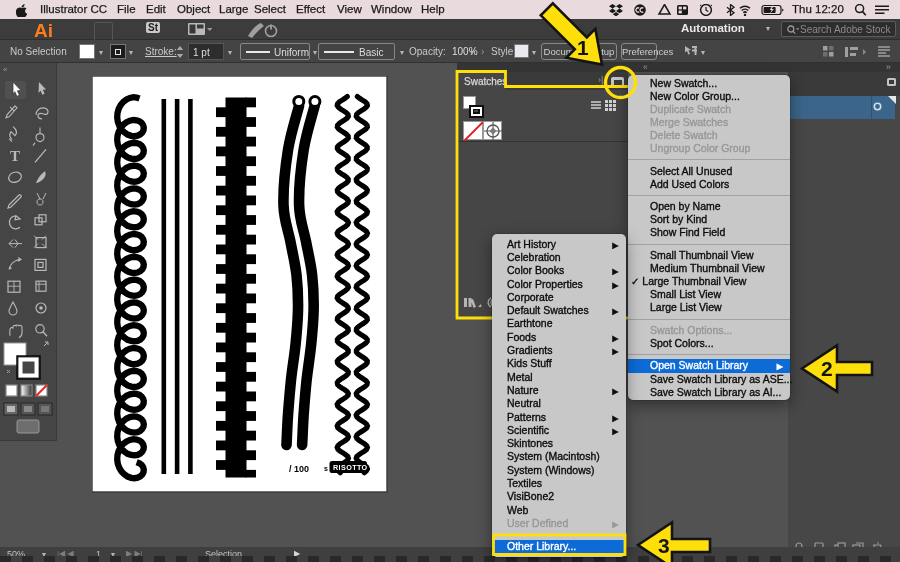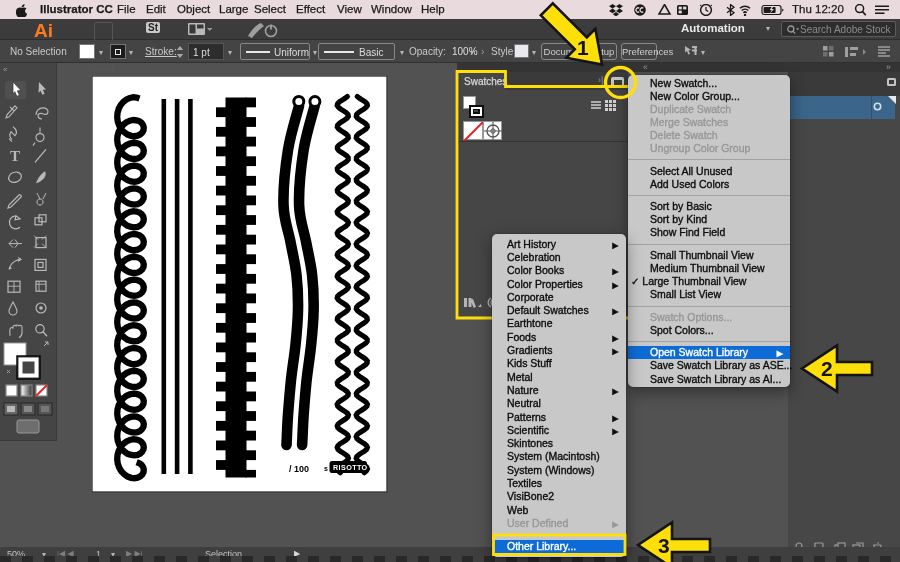--- a/index.html
+++ b/index.html
@@ -24,21 +24,21 @@
 svg{display:block}
 .menu .mj{height:13.3px;line-height:13.3px;padding-left:15px;position:relative;white-space:nowrap}
 .sub2{padding:4.2px 0 !important}
 .menu .sub{font-size:8px;top:1px}
 </style></head><body>
 
 <div class="abs menubar">
  <svg class="abs" style="left:16px;top:3.5px" width="11" height="13" viewBox="0 0 11 13">
       <path fill="#1a1a1a" d="M7.8 0c.1.9-.3 1.8-.8 2.4-.6.7-1.5 1.2-2.3 1.1-.1-.8.3-1.7.9-2.3C6.1.6 7 .1 7.8 0zM10.6 9.6c-.4 1-.6 1.4-1.2 2.2-.7 1-1.6 1.9-2.5 1.9-.8 0-1.1-.6-2.2-.6-1.1 0-1.4.6-2.2.6-.9 0-1.8-1-2.5-2C-1.5 9.2-1.2 5.5.7 4.3c.7-.5 1.6-.8 2.3-.8.9 0 1.4.6 2.2.6.7 0 1.2-.6 2.2-.6.7 0 1.6.3 2.3 1-1.9 1.2-1.9 4 0 5.1z" transform="translate(.8 0)"></path>
     </svg>
- <span style="left:40px;font-weight:bold">Illustrator CC</span>
+ <span style="left:40px;font-weight:normal">Illustrator CC</span>
  <span style="left:117px">File</span>
  <span style="left:146px">Edit</span>
  <span style="left:177px">Object</span>
  <span style="left:219px">Large</span>
  <span style="left:254px">Select</span>
  <span style="left:296px">Effect</span>
  <span style="left:337px">View</span>
  <span style="left:371px">Window</span>
  <span style="left:421px">Help</span>
  <span style="left:792px;font-weight:400">Thu 12:20</span>
@@ -402,28 +402,29 @@
  <div class="mi">New Swatch...</div>
  <div class="mi">New Color Group...</div>
  <div class="mi dis">Duplicate Swatch</div>
  <div class="mi dis">Merge Swatches</div>
  <div class="mi dis">Delete Swatch</div>
  <div class="mi dis">Ungroup Color Group</div>
  <div class="sep"></div>
  <div class="mi">Select All Unused</div>
  <div class="mi">Add Used Colors</div>
  <div class="sep"></div>
- <div class="mi">Sort by Basic</div>
+ <div class="mi">Open by Name</div>
  <div class="mi">Sort by Kind</div>
  <div class="mi">Show Find Field</div>
  <div class="sep"></div>
  <div class="mi">Small Thumbnail View</div>
  <div class="mi">Medium Thumbnail View</div>
  <div class="mi" style="padding-left:3px"><span style="font-size:10px">✓</span> Large Thumbnail View</div>
  <div class="mi">Small List View</div>
+ <div class="mi">Large List View</div>
  <div class="sep"></div>
  <div class="mi dis">Swatch Options...</div>
  <div class="mi">Spot Colors...</div>
  <div class="sep"></div>
  <div class="mi hl">Open Swatch Library<span class="sub">▶</span></div>
  <div class="mi">Save Swatch Library as ASE...</div>
  <div class="mi">Save Swatch Library as AI...</div>
 </div>
 
 <div class="abs menu sub2" style="left:492px;top:233.5px;width:133.5px;z-index:11">

